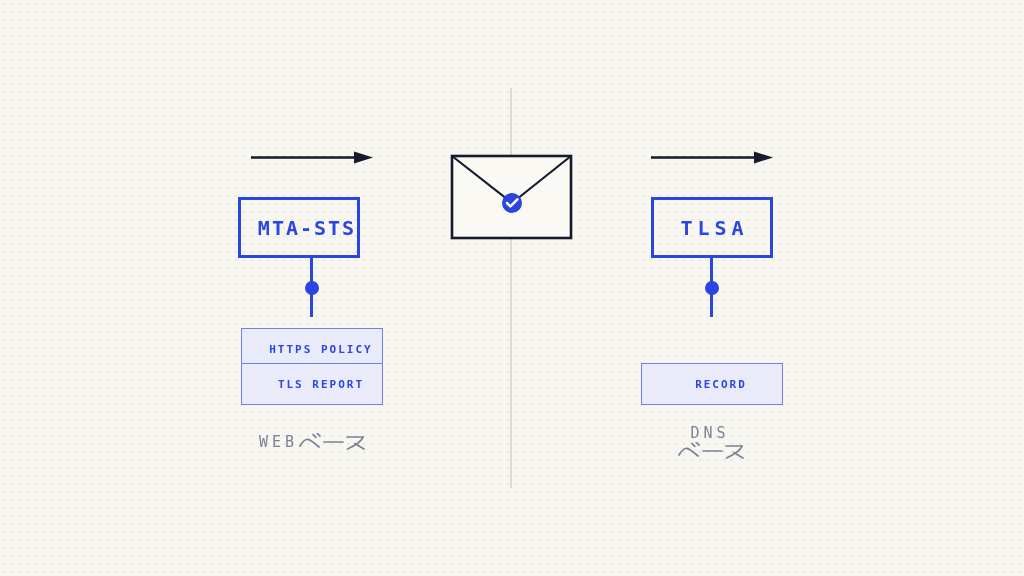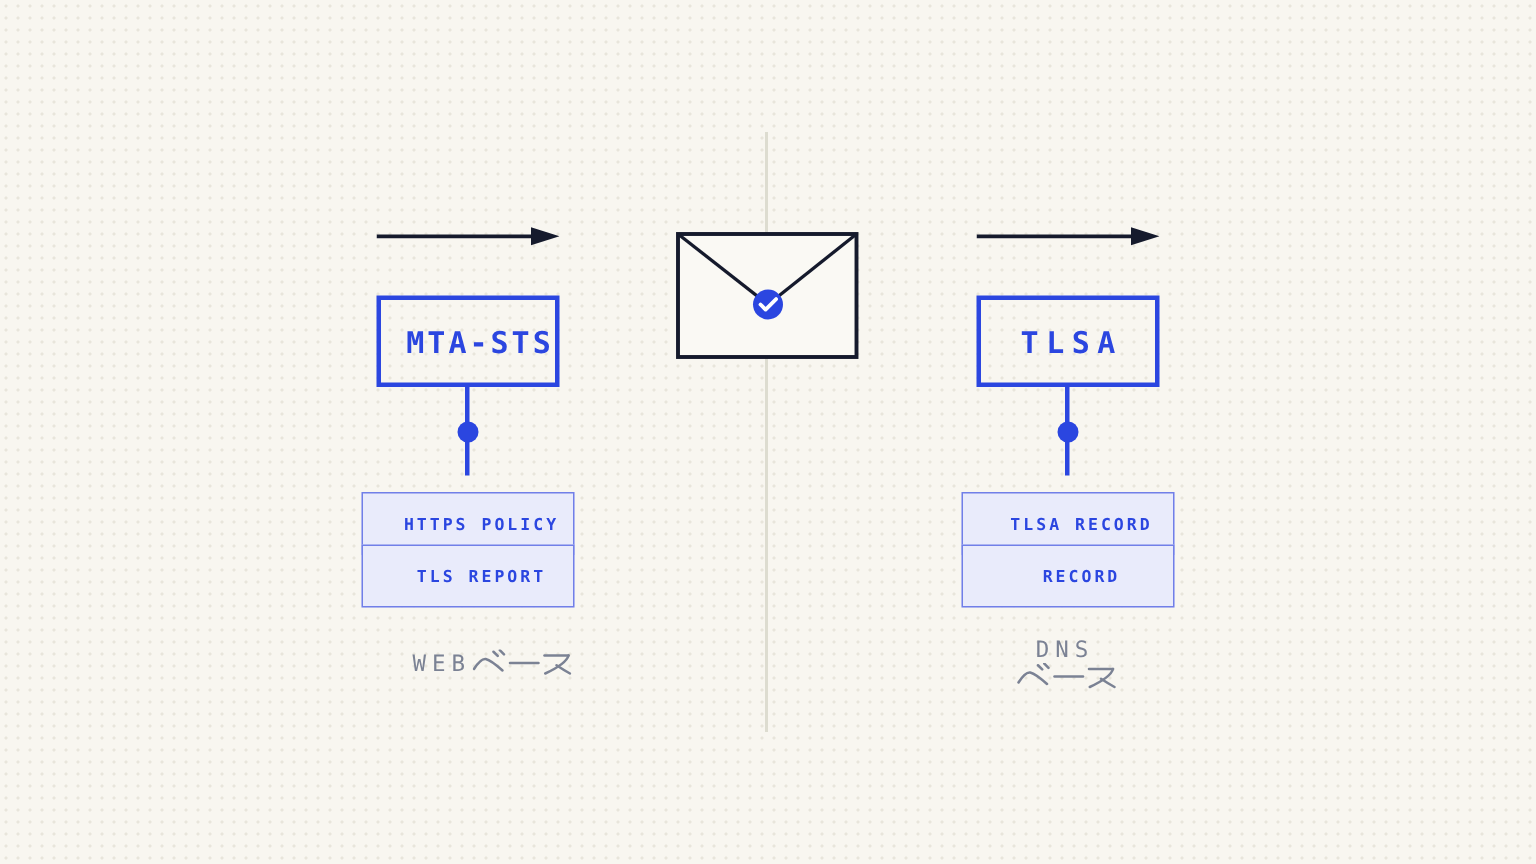--- a/index.html
+++ b/index.html
@@ -12,21 +12,21 @@
   }
   .divider{position:absolute;left:510px;top:88px;width:2px;height:400px;background:#dddcd0;}
   .arrow{position:absolute;top:150px;width:122px;height:15px;}
   .arrow-left{left:251px;}
   .arrow-right{left:651px;}
   .title-box{
     position:absolute;top:197px;width:122px;height:61px;box-sizing:border-box;
     border:3px solid #2b46e0;display:flex;align-items:center;justify-content:center;
     color:#2b46e0;font-size:20px;font-weight:bold;
   }
-  .title-left{left:251px;letter-spacing:2px;padding-left:16px;}
+  .title-left{left:238px;letter-spacing:2px;padding-left:16px;}
   .title-right{left:651px;letter-spacing:5px;padding-left:5px;}
   .connector{position:absolute;top:258px;width:3px;height:59px;background:#2b46e0;}
   .conn-left{left:310px;}
   .conn-right{left:710px;}
   .dot{position:absolute;top:281px;width:14px;height:14px;border-radius:50%;background:#2b46e0;}
   .dot-left{left:305px;}
   .dot-right{left:705px;}
   .chip{
     position:absolute;width:142px;height:42px;box-sizing:border-box;
     background:#e9ebfb;border:1.5px solid #717fe8;
@@ -35,21 +35,21 @@
   }
   .chips-left{left:241px;}
   .chips-right{left:641px;}
   .chip-row1{top:328px;}
   .chip-row2{top:363px;}
   .caption{
     position:absolute;top:432px;width:200px;height:20px;
     display:flex;align-items:center;justify-content:center;
     color:#7b8294;font-size:15px;letter-spacing:4px;
   }
-  .caption-left{left:228px;}
+  .caption-left{left:212px;}
   .caption-right{left:610px;flex-direction:column;}
   .caption svg{margin-left:1px;flex:0 0 auto;}
   .envelope{position:absolute;left:449px;top:153px;}
 </style>
 </head>
 <body>
 
 <div class="stage">
 
   <div class="divider"></div>
@@ -95,23 +95,20 @@
         <path d="M56 10.5 Q60.5 13.5 65 16"></path>
       </g>
     </svg>
   </div>
 
   <div class="title-box title-right">
     <span>TLSA</span>
   </div>
   <div class="connector conn-right"></div>
   <div class="dot dot-right"></div>
-  <div class="chip chips-right chip-row1">
-    <span>TLSA RECORD</span>
-  </div>
   <div class="chip chips-right chip-row2">
     <span>RECORD</span>
   </div>
   <div class="caption caption-right" aria-label="DNSベース">
     <span>DNS</span>
     <svg width="66" height="18" viewBox="0 0 66 18">
       <g fill="none" stroke="#7b8294" stroke-width="1.7" stroke-linecap="round">
         <path d="M1 13 Q5.5 5.8 8.8 6.3 Q12.5 7.2 20 14"></path>
         <path d="M14 1.5 l2.8 2.8 M18.2 0.4 l2.8 2.8"></path>
         <path d="M25 9 H44"></path>

